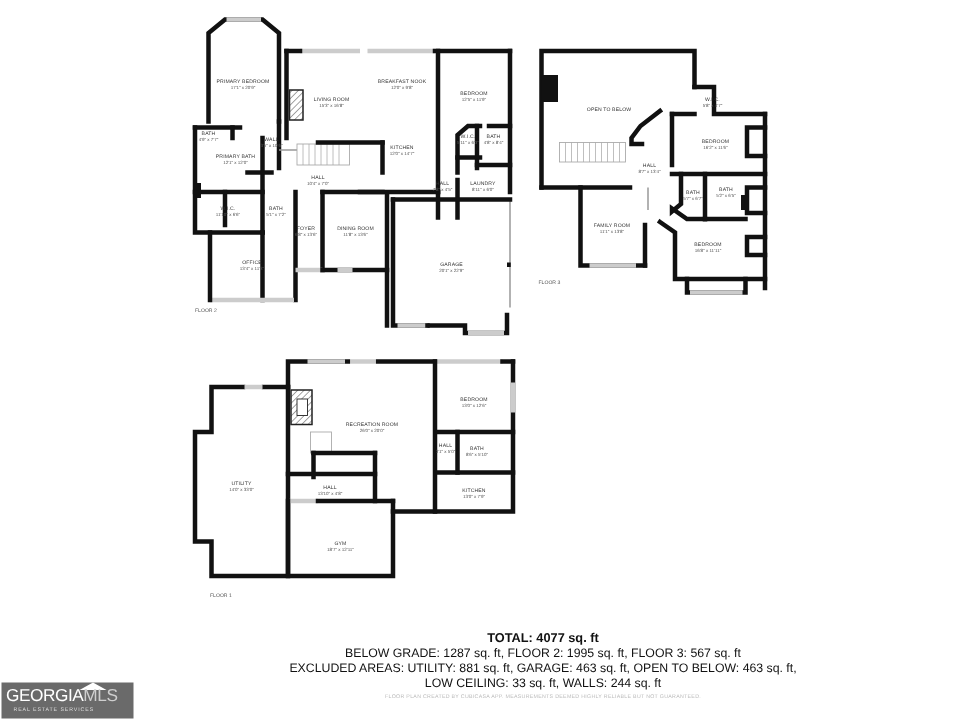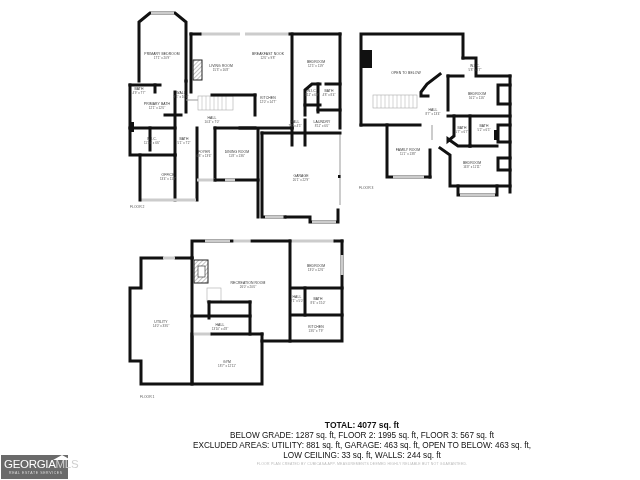--- a/index.html
+++ b/index.html
@@ -11,21 +11,21 @@
   .rl{font-family:"Liberation Sans",sans-serif;font-size:3.4px;fill:#333;text-anchor:middle;letter-spacing:0.1px;}
   .rd{font-family:"Liberation Sans",sans-serif;font-size:3px;fill:#555;text-anchor:middle;}
   .fl{font-family:"Liberation Sans",sans-serif;font-size:3.4px;fill:#555;}
   .hatch{fill:url(#hatch);stroke:#222;stroke-width:1;}
   .stairs{fill:#fff;stroke:#aaa;stroke-width:0.6;}
   .summary{position:absolute;left:0;width:640px;text-align:center;color:#111;margin-left:42px;}
   .total{top:420px;font-size:8.5px;font-weight:bold;}
   .line{font-size:8.2px;line-height:10px;}
   .l1{top:431px;} .l2{top:441px;} .l3{top:451px;}
   .disclaimer{top:462px;font-size:3.5px;color:#bbb;letter-spacing:0.2px;}
-  .logo{position:absolute;left:1px;top:455px;width:67px;height:24px;background:#6a6a6a;color:#fff;}
+  .logo{position:absolute;left:1px;top:455px;width:88px;height:24px;background:#6a6a6a;color:#fff;}
   .logo .name{position:absolute;left:3px;top:3px;font-size:11.5px;letter-spacing:-0.3px;}
   .logo .mls{color:#cfcfcf;}
   .logo .sub{position:absolute;left:8px;top:16px;font-size:3.5px;letter-spacing:0.6px;color:#ddd;}
   .logo .roof{position:absolute;left:52px;top:0px;width:0;height:0;border-left:9px solid transparent;border-right:9px solid transparent;border-bottom:5px solid #fff;}
 </style>
 </head>
 <body>
 
 <svg class="plan" width="640" height="420" viewBox="0 0 640 420">
   <defs>

